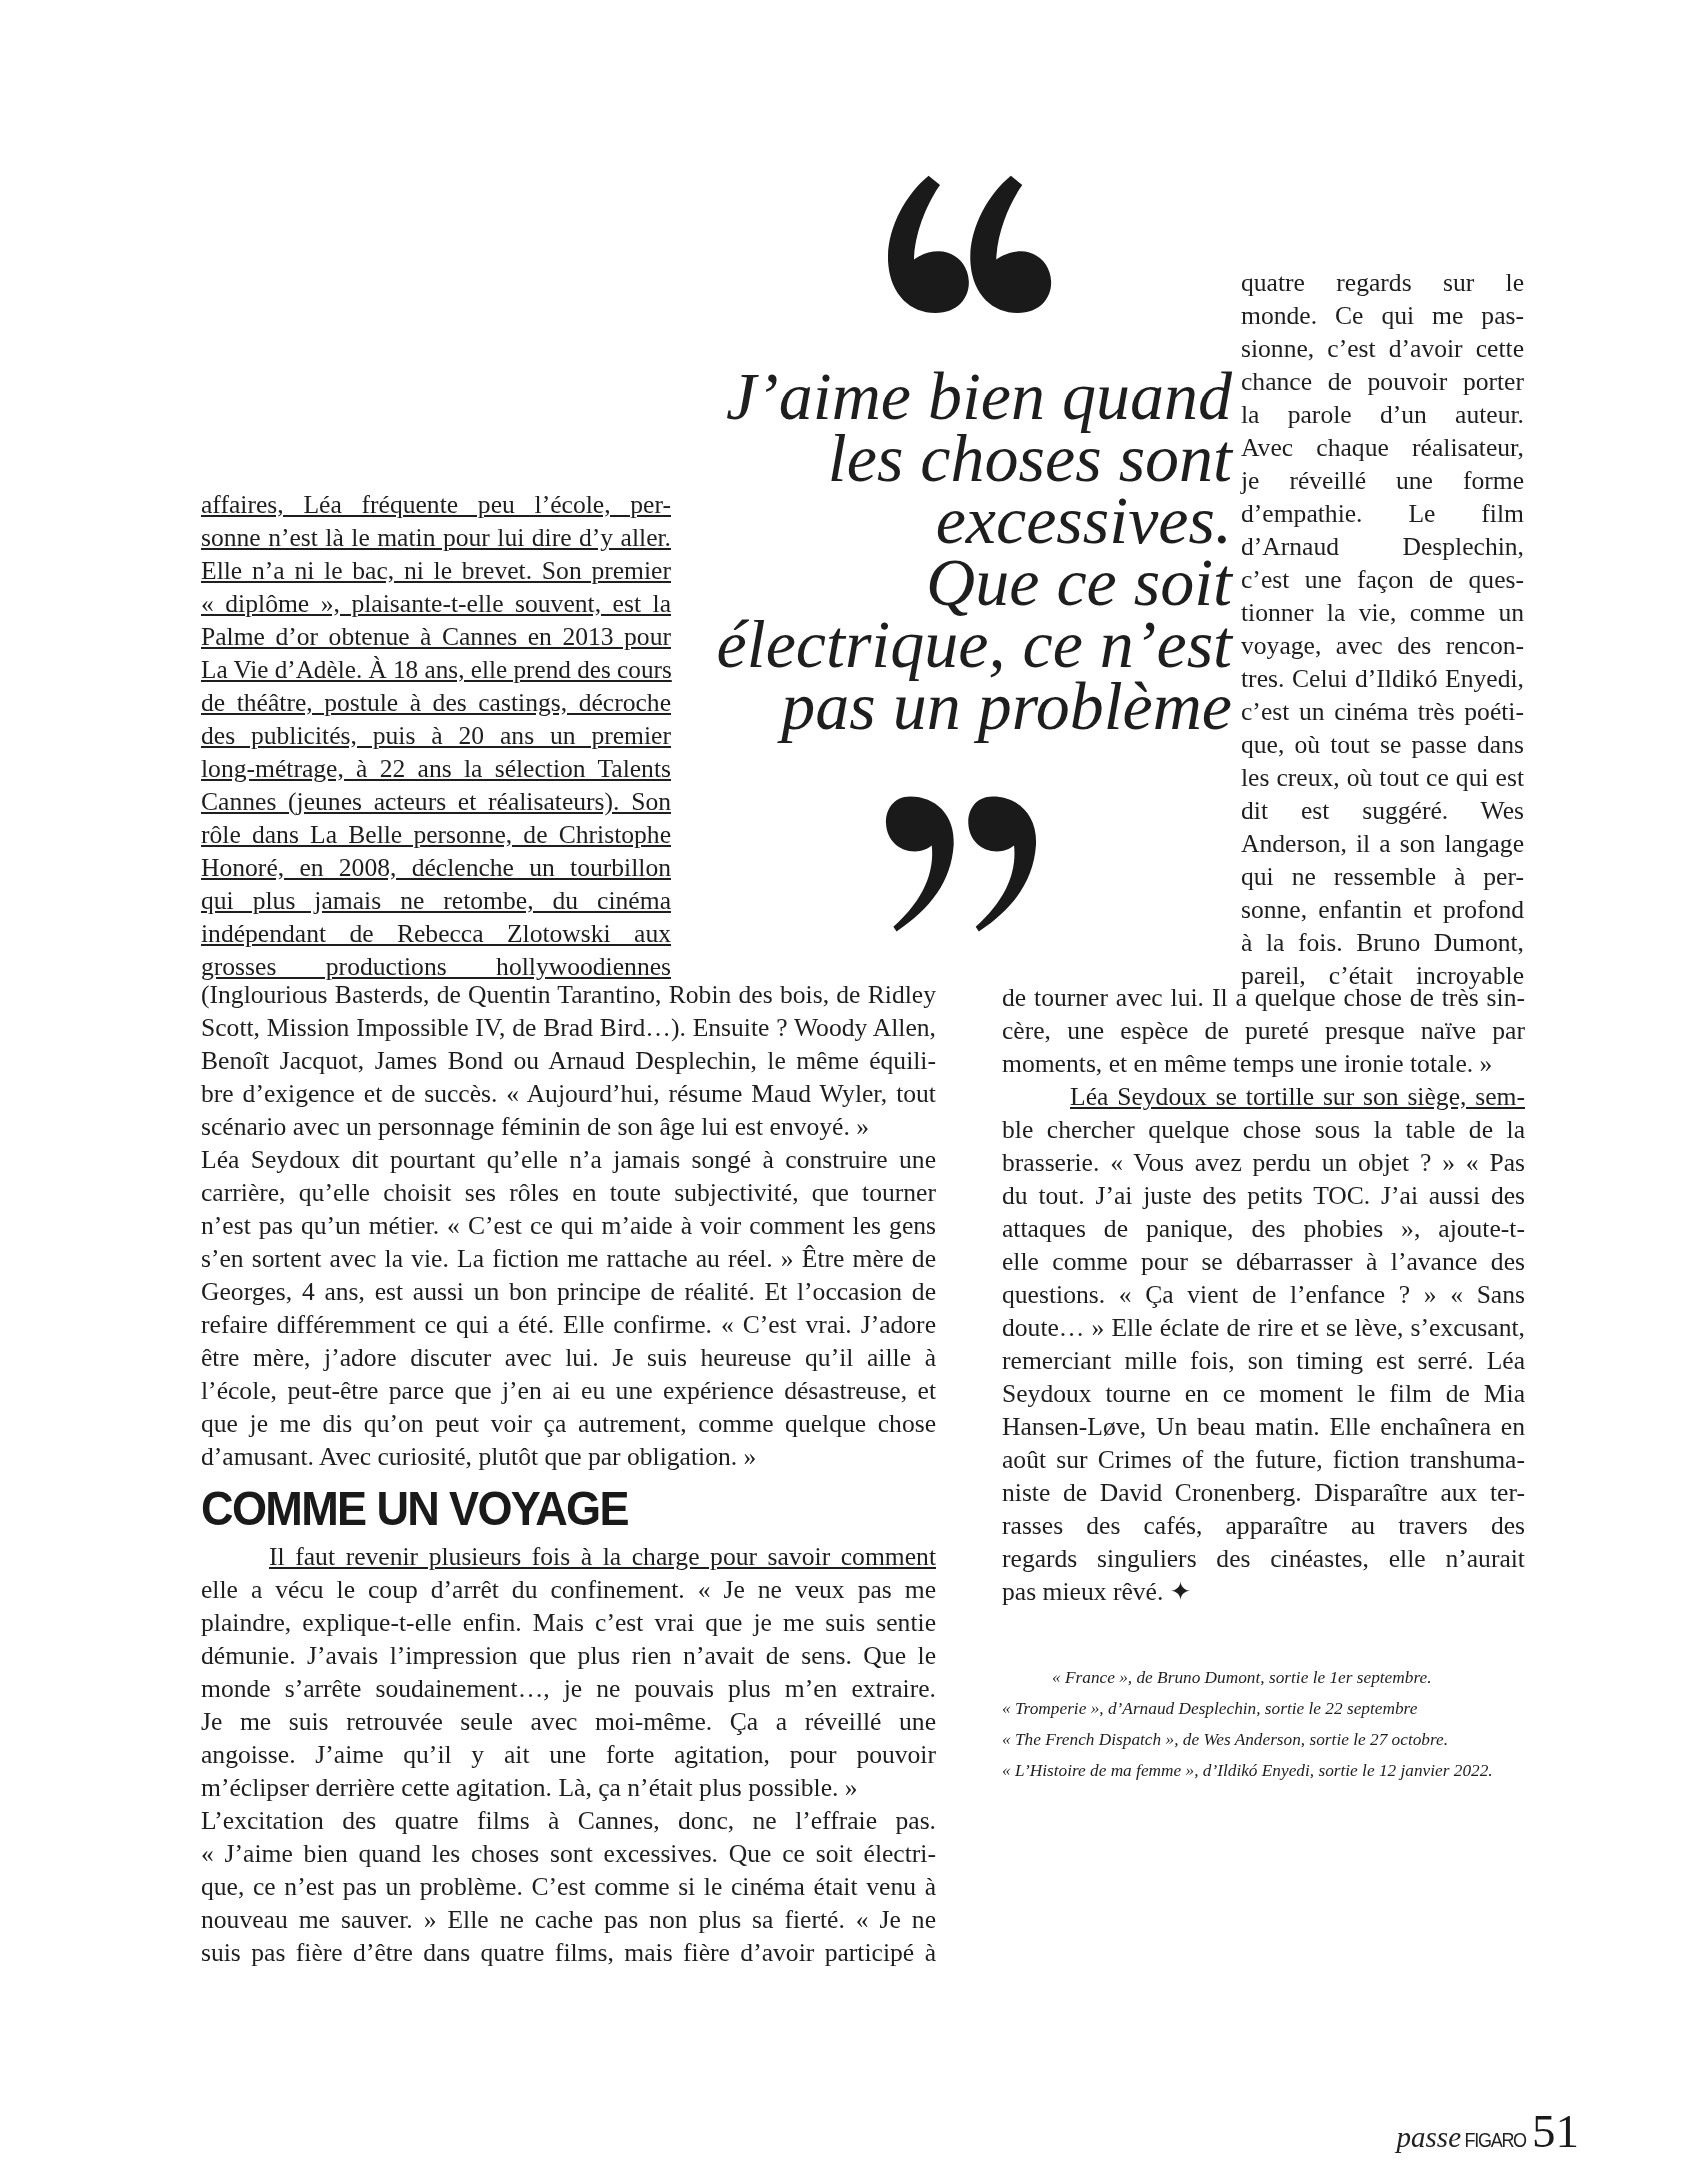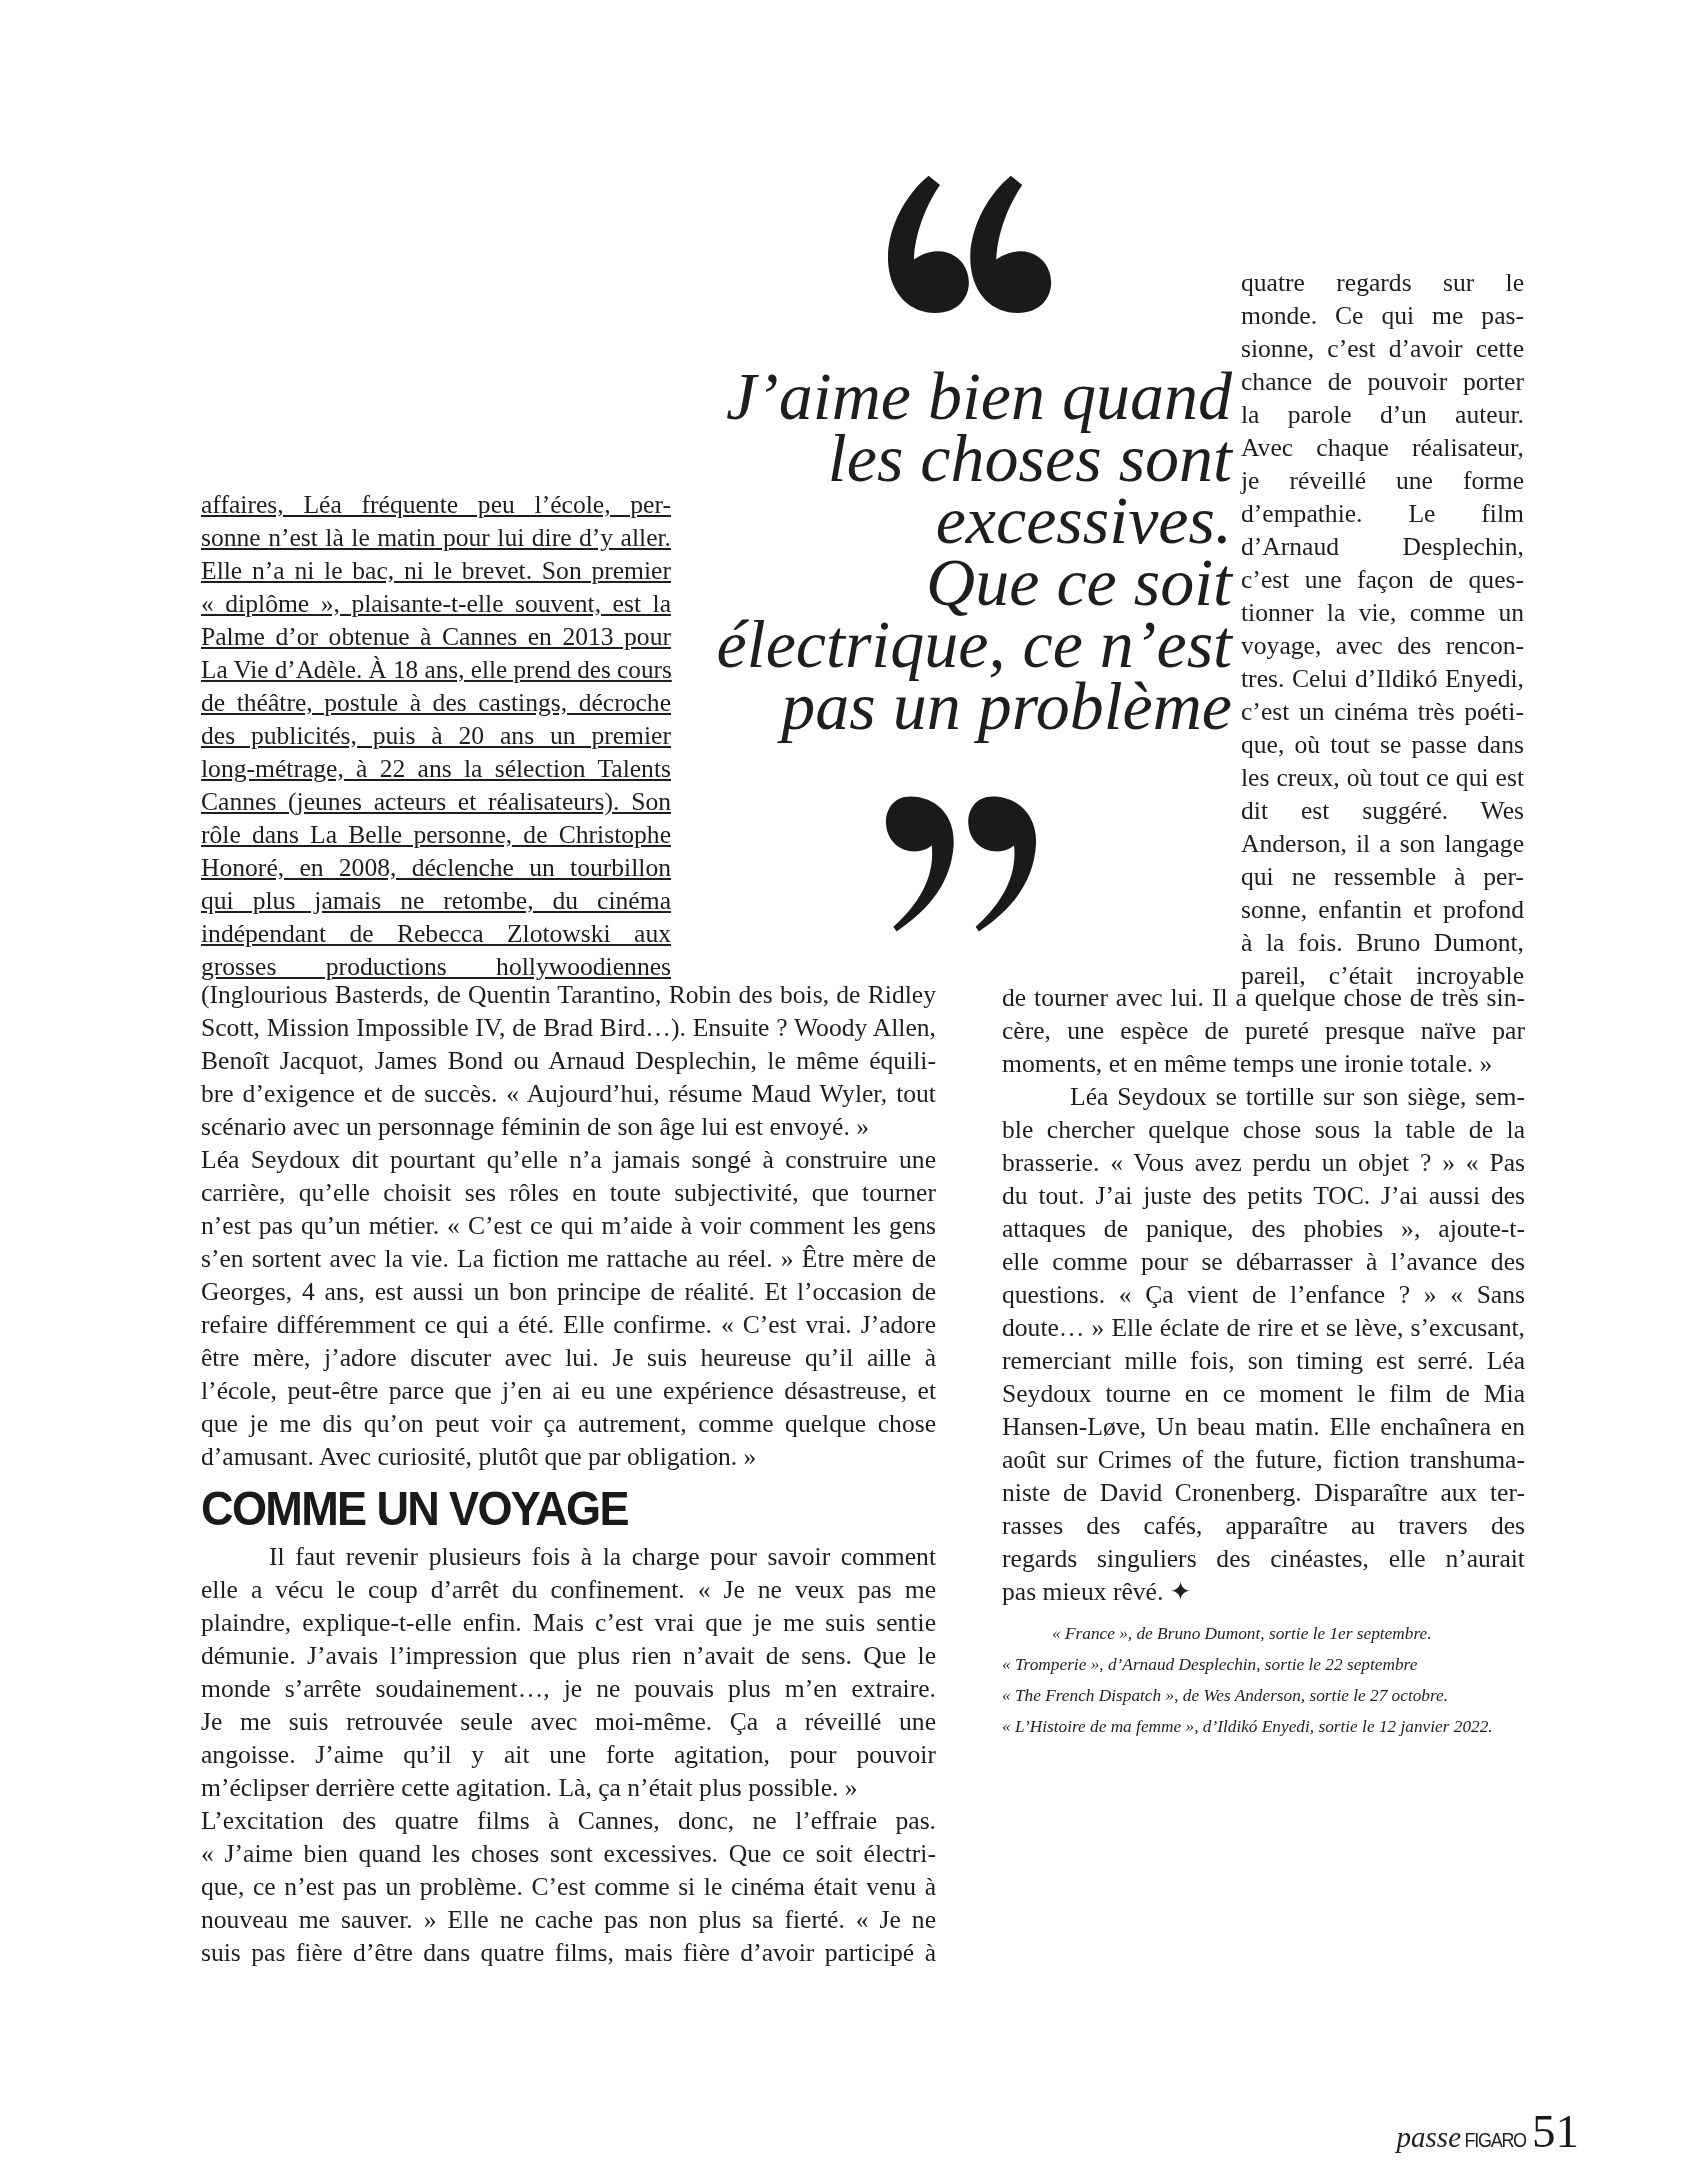--- a/index.html
+++ b/index.html
@@ -1,29 +1,29 @@
 <!DOCTYPE html>
 <html style="font-size:7.3px"><head>
 <meta charset="utf-8">
 <style>
   html, body { margin:0; padding:0; background:#ffffff; }
   body { width:1699px; height:2183px; position:relative; overflow:hidden; color:#1e1e1e; }
   .col { position:absolute; font-family:"Liberation Serif","DejaVu Serif",serif; font-size:25.6px; line-height:33px; text-align:justify; }
   .col .ln { display:block; height:33px; white-space:nowrap; overflow:visible; text-align-last:justify; text-align:justify; }
   .col .ln.last { text-align-last:left; }
-  .col .ln.indent { padding-left:68px; }
+  .col .ln.indent { padding-left:68px;text-decoration:underline; }
   #col-left-narrow { left:201px; top:488px; width:470px;text-decoration:underline; }
   #col-left-wide { left:201px; top:978px; width:735px; }
   #heading { position:absolute; left:201px; top:1481px; font-family:"Liberation Sans","DejaVu Sans",sans-serif; font-weight:bold; font-size:49px; letter-spacing:-1.8px; line-height:55px; color:#1a1a1a; transform:scaleX(0.92); transform-origin:left top; }
   #col-left-after { left:201px; top:1540px; width:735px; }
   #col-right-narrow { left:1241px; top:266px; width:283px; }
   #col-right-wide { left:1002px; top:981px; width:523px; }
   #notes { position:absolute; left:1002px; top:1618px; width:534px; font-family:"Liberation Serif","DejaVu Serif",serif; font-style:italic; font-size:17.3px; line-height:31px; }
   #notes .note { display:block; white-space:nowrap; }
-  #notes .note.first { padding-left:50px; }
+  #notes .note.first { padding-left:50px;margin-top:44px; }
   #quote-open { position:absolute; left:860px; top:137px; width:192px; height:192px; }
   #quote-close { position:absolute; left:876px; top:776px; width:192px; height:192px; }
   #pull-quote { position:absolute; left:675px; top:365px; width:557px; text-align:right; font-family:"Liberation Serif","DejaVu Serif",serif; font-style:italic; font-size:68px; line-height:62px; color:#1e1e1e; }
   #pull-quote .pq-line { display:block; white-space:nowrap; }
   #footer { position:absolute; right:120px; top:2102px; height:50px; display:flex; align-items:flex-end; }
   #footer .brand-madame { font-family:"Liberation Serif","DejaVu Serif",serif; font-style:italic; font-size:29px; line-height:29px; color:#222; }
   #footer .brand-figaro { font-family:"Liberation Sans","DejaVu Sans",sans-serif; font-size:20px; line-height:23px; letter-spacing:-1.4px; color:#222; margin-right:2.7px; transform:scaleX(0.9); }
   #footer .page-num { font-family:"Liberation Serif","DejaVu Serif",serif; font-size:47px; line-height:41px; color:#1a1a1a;margin-top:8px; }
 </style>
 </head>

